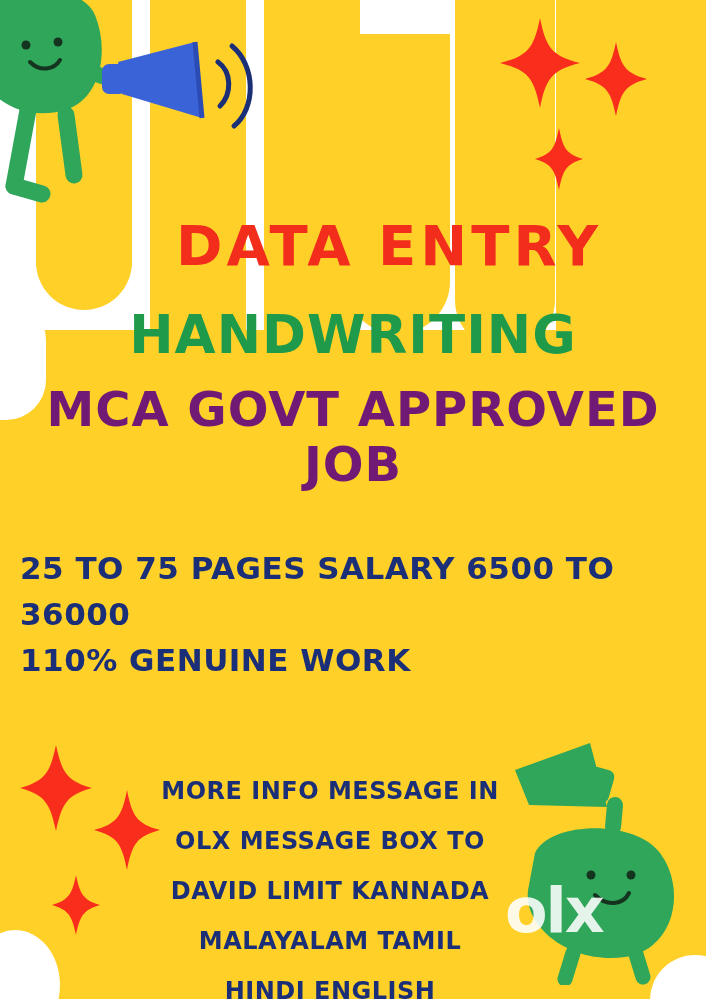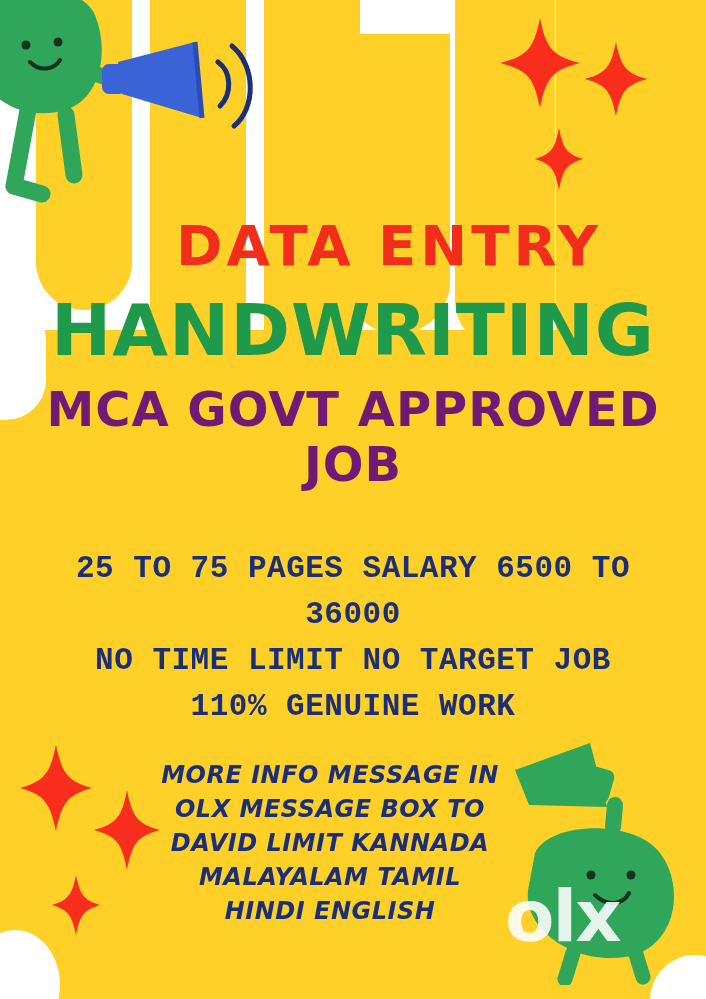--- a/index.html
+++ b/index.html
@@ -103,70 +103,69 @@
     line-height: 1.0;
   }
   .l1 {
     top: 218px;
     font-size: 56px;
     color: #f22d1c;
     letter-spacing: 4px;
     padding-left: 36px;
   }
   .l2 {
-    top: 294px;
-    font-size: 72px;
+    top: 308px;
+    font-size: 53px;
     color: #1f9a4b;
     letter-spacing: 1px;
   }
   .l3 {
     top: 382px;
     font-size: 48px;
     color: #701a75;
     letter-spacing: 1px;
     line-height: 1.15;
   }
 
   .body-lines {
     position: absolute;
     top: 548px;
     left: 20px;
     width: 666px;
-    text-align: center;
+    text-align: left;
     color: #1b2f78;
     font-weight: bold;
     font-size: 31px;
     line-height: 1.35;
     letter-spacing: 0.5px;
-    font-family: Liberation Mono, monospace;
   }
   .body-lines .bl { margin: 0 0 4px 0; }
 
   .contact-lines {
     position: absolute;
     top: 758px;
     left: 70px;
     width: 520px;
     text-align: center;
     color: #1b2f78;
     font-weight: bold;
     font-size: 24px;
     line-height: 1.42;
     letter-spacing: 0.5px;
   }
-  .contact-lines .cl { margin: 0; font-style: italic; }
+  .contact-lines .cl { margin: 16px; }
 
   
   .olx-mark {
     position: absolute;
     left: 505px;
     top: 880px;
     font-family: "DejaVu Sans", sans-serif;
     font-weight: bold;
-    font-size: 72px;
+    font-size: 62px;
     color: rgba(255,255,255,0.88);
     letter-spacing: -2px;
     line-height: 1;
   }
 </style>
 </head>
 <body>
 
 <div id="poster">
 
@@ -245,21 +244,20 @@
     <path d="M24 0 C28 19 31 25 48 30 C31 35 28 41 24 60 C20 41 17 35 0 30 C17 25 20 19 24 0 Z" fill="#f92d1c"></path>
   </svg>
 
   <div class="headline l1">DATA ENTRY</div>
   <div class="headline l2">HANDWRITING</div>
   <div class="headline l3">MCA GOVT APPROVED JOB</div>
 
   <div class="body-lines">
     <div class="bl">25 TO 75 PAGES SALARY 6500 TO</div>
     <div class="bl">36000</div>
-    <div class="bl">NO TIME LIMIT NO TARGET JOB</div>
     <div class="bl">110% GENUINE WORK</div>
   </div>
 
   <div class="contact-lines">
     <div class="cl">MORE INFO MESSAGE IN</div>
     <div class="cl">OLX MESSAGE BOX TO</div>
     <div class="cl">DAVID LIMIT KANNADA</div>
     <div class="cl">MALAYALAM TAMIL</div>
     <div class="cl">HINDI ENGLISH</div>
   </div>

